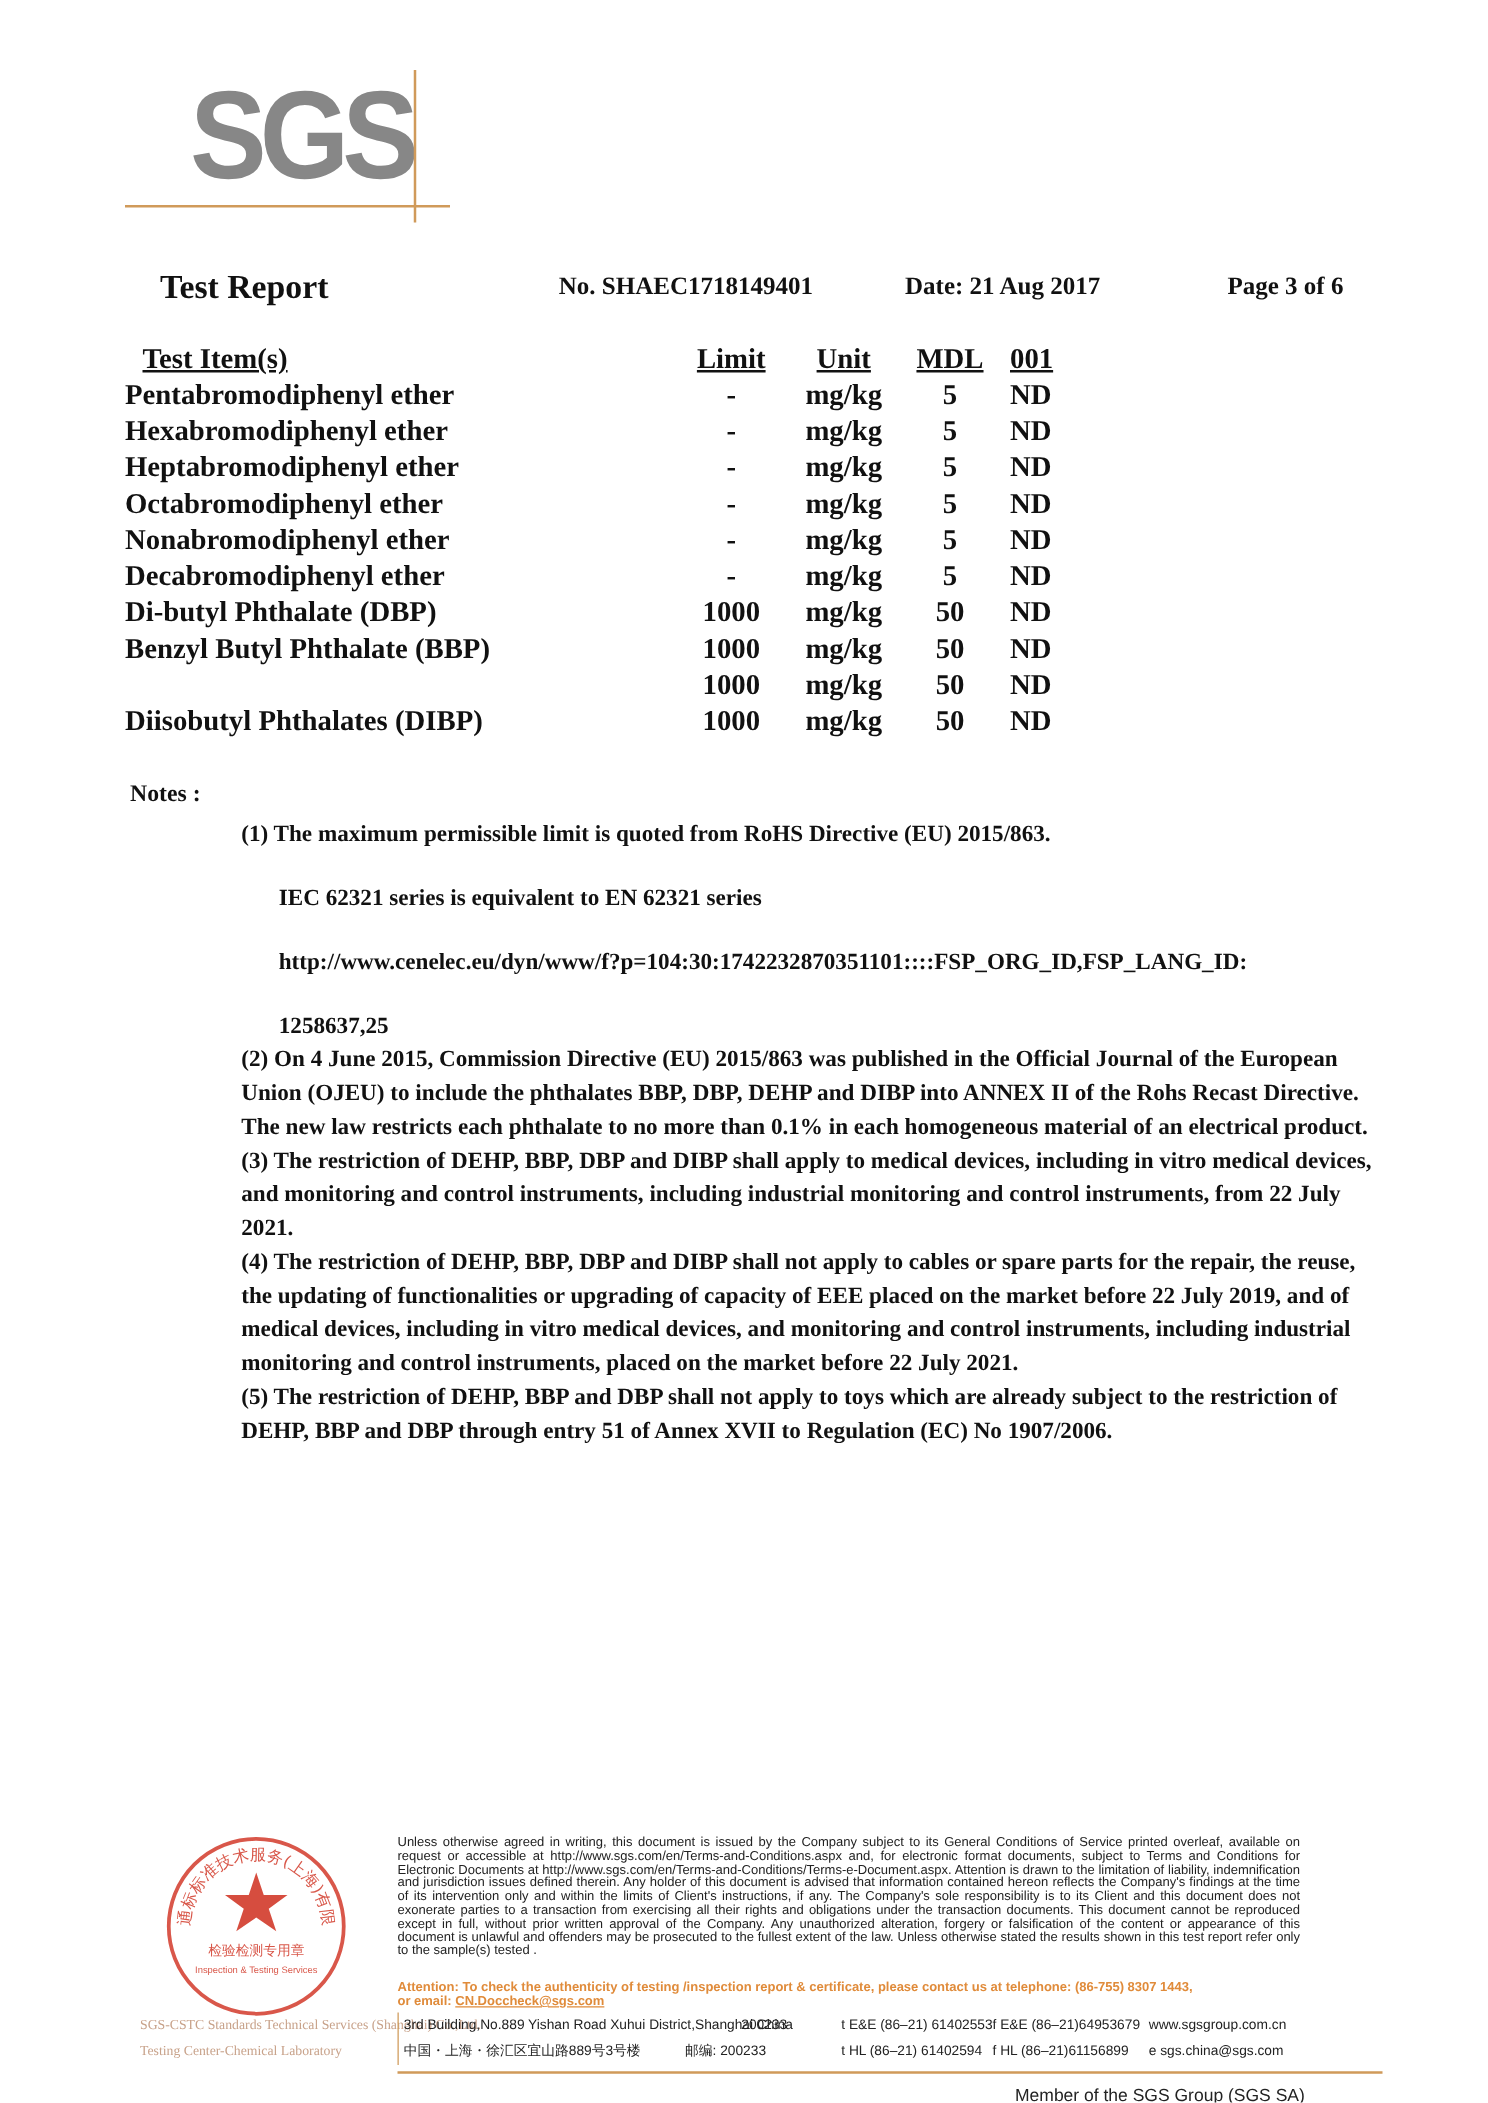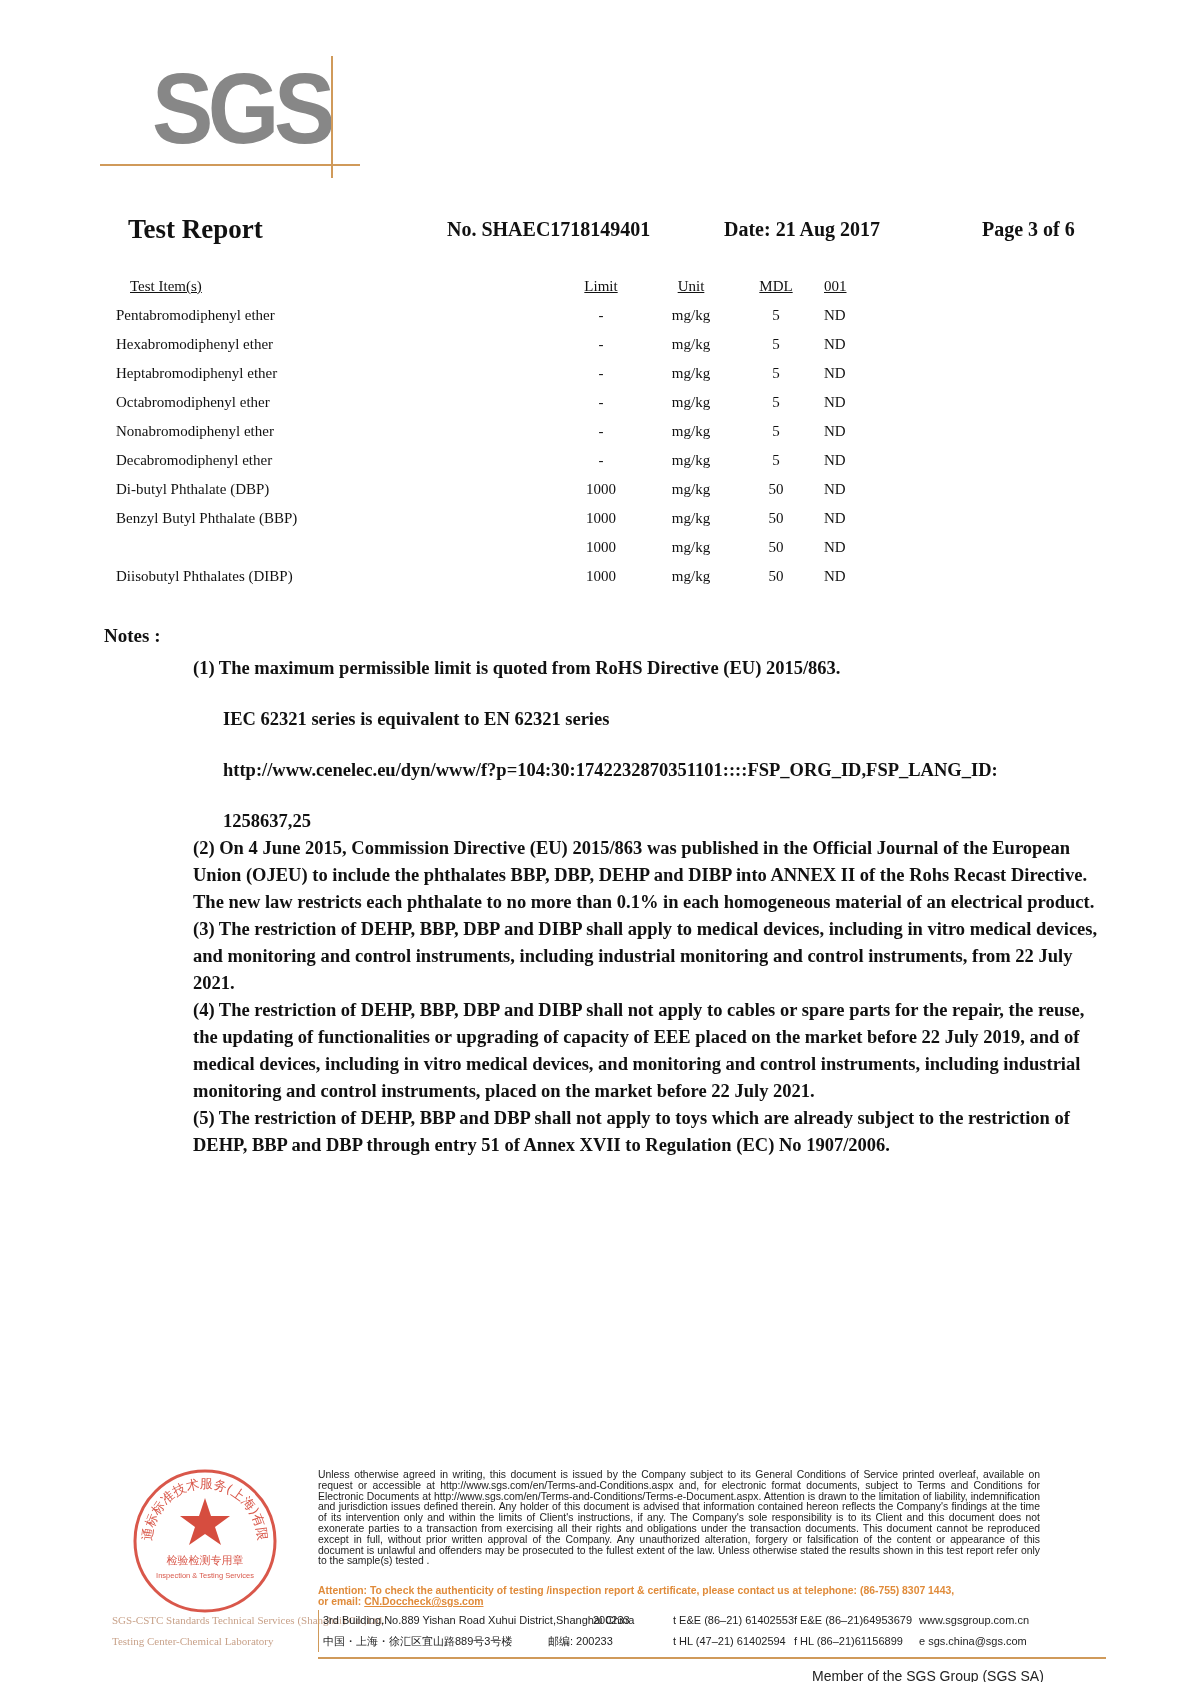--- a/index.html
+++ b/index.html
@@ -11,21 +11,21 @@
                  transform: scaleX(0.92); transform-origin: left top; line-height: 1; }
     .logo-hline { position: absolute; left: 0; top: 108px; width: 260px; height: 2px; background: #d09a5a; }
     .logo-vline { position: absolute; left: 231px; top: 0; width: 2px; height: 122px; background: #d09a5a; }
 
     .hdr { position: absolute; top: 218px; font-weight: bold; font-size: 20px; white-space: nowrap; margin-left: 24px; }
     .hdr-title { left: 104px; top: 214px; font-size: 27px; }
     .hdr-no { left: 423px; }
     .hdr-date { left: 700px; }
     .hdr-page { left: 958px; }
 
-    .tbl { position: absolute; left: 116px; top: 272px; width: 800px; font-weight: normal; font-size: 15px; }
+    .tbl { position: absolute; left: 100px; top: 272px; width: 800px; font-weight: bold; font-size: 23px; }
     .row { position: relative; height: 29px; line-height: 29px; white-space: nowrap; }
     .row .c-item { position: absolute; left: 0; }
     .row .c-limit { position: absolute; left: 440px; width: 90px; text-align: center; }
     .row .c-unit { position: absolute; left: 530px; width: 90px; text-align: center; }
     .row .c-mdl { position: absolute; left: 620px; width: 80px; text-align: center; }
     .row .c-r001 { position: absolute; left: 708px; }
     .head-row .c-item { left: 14px; }
     .head-row span { text-decoration: underline; }
 
     .notes-label { position: absolute; left: 104px; top: 625px; font-weight: bold; font-size: 19px; }
@@ -192,20 +192,20 @@
     <div class="line">
       <span class="a1">3rd Building,No.889 Yishan Road Xuhui District,Shanghai China</span>
       <span class="a2">200233</span>
       <span class="a3">t E&amp;E (86–21) 61402553</span>
       <span class="a4">f E&amp;E (86–21)64953679</span>
       <span class="a5">www.sgsgroup.com.cn</span>
     </div>
     <div class="line">
       <span class="a1">中国・上海・徐汇区宜山路889号3号楼</span>
       <span class="a2" style="left:225px">邮编: 200233</span>
-      <span class="a3">t HL (47–21) 61402594</span>
+      <span class="a3">t HL (86–21) 61402594</span>
       <span class="a4">f HL (86–21)61156899</span>
       <span class="a5">e  sgs.china@sgs.com</span>
     </div>
   </div>
   <div class="footer-rule"></div>
   <div class="member">Member of the SGS Group (SGS SA)</div>
 </div>
 
 </body></html>

